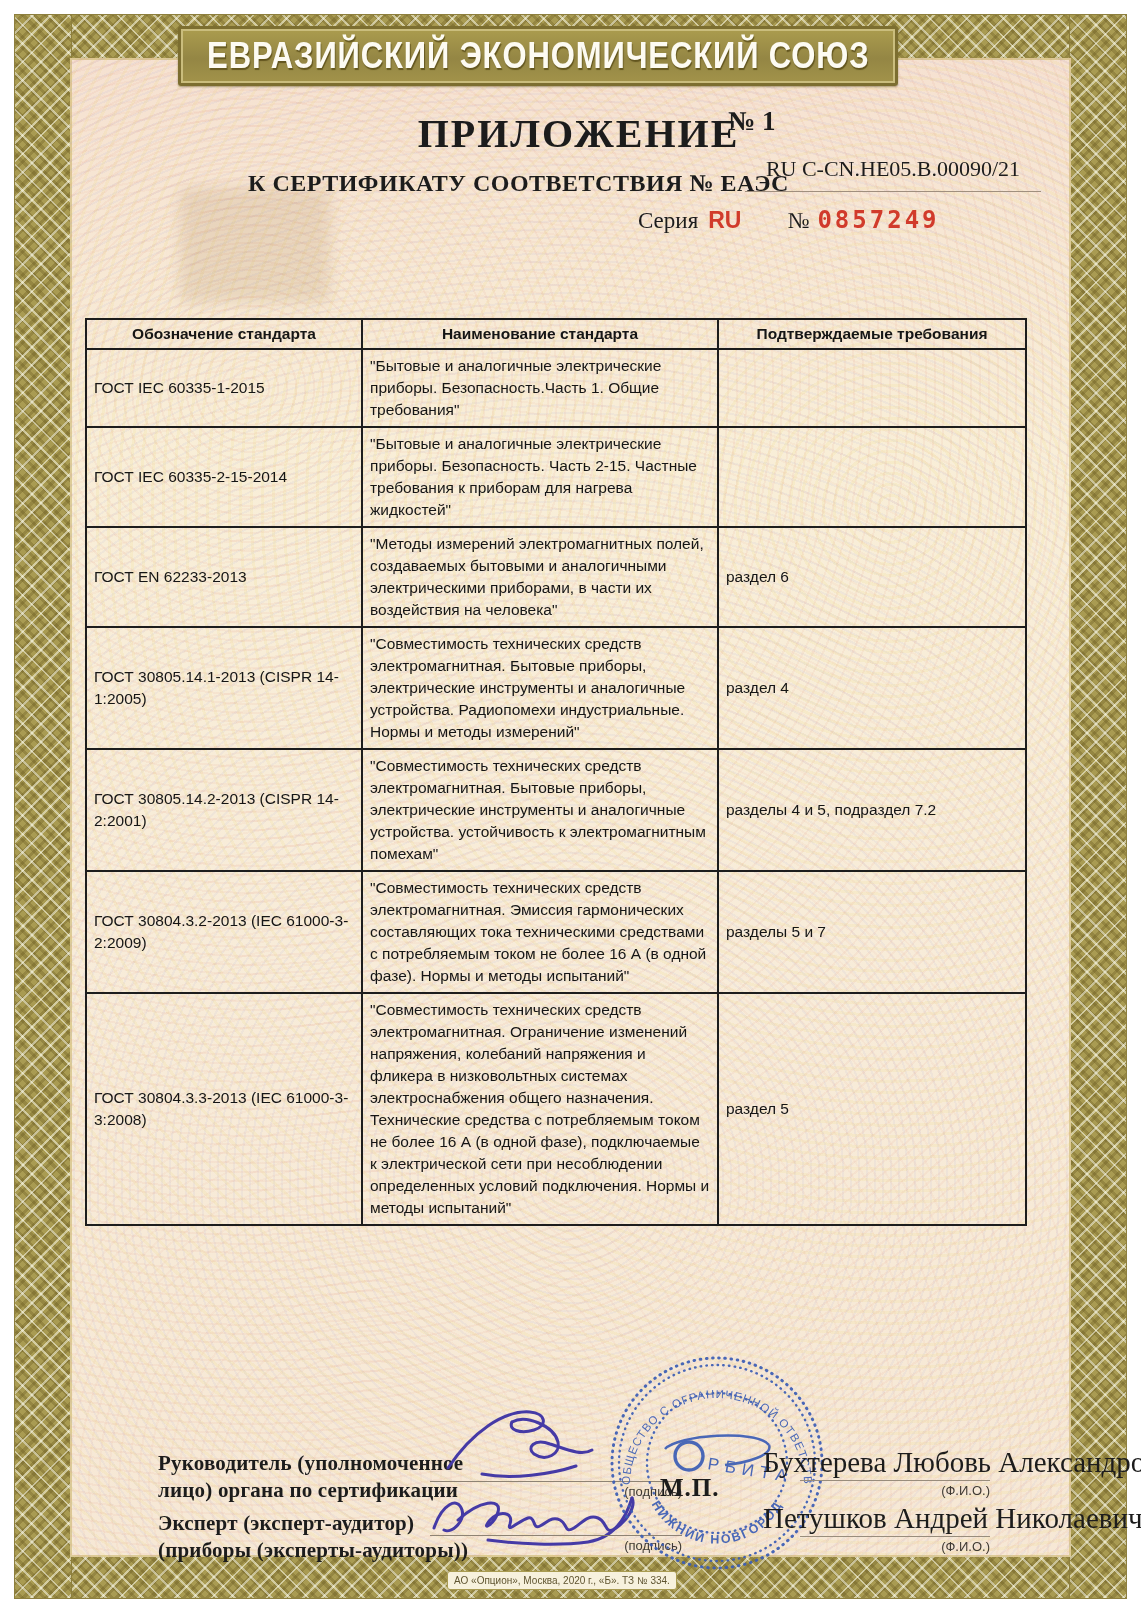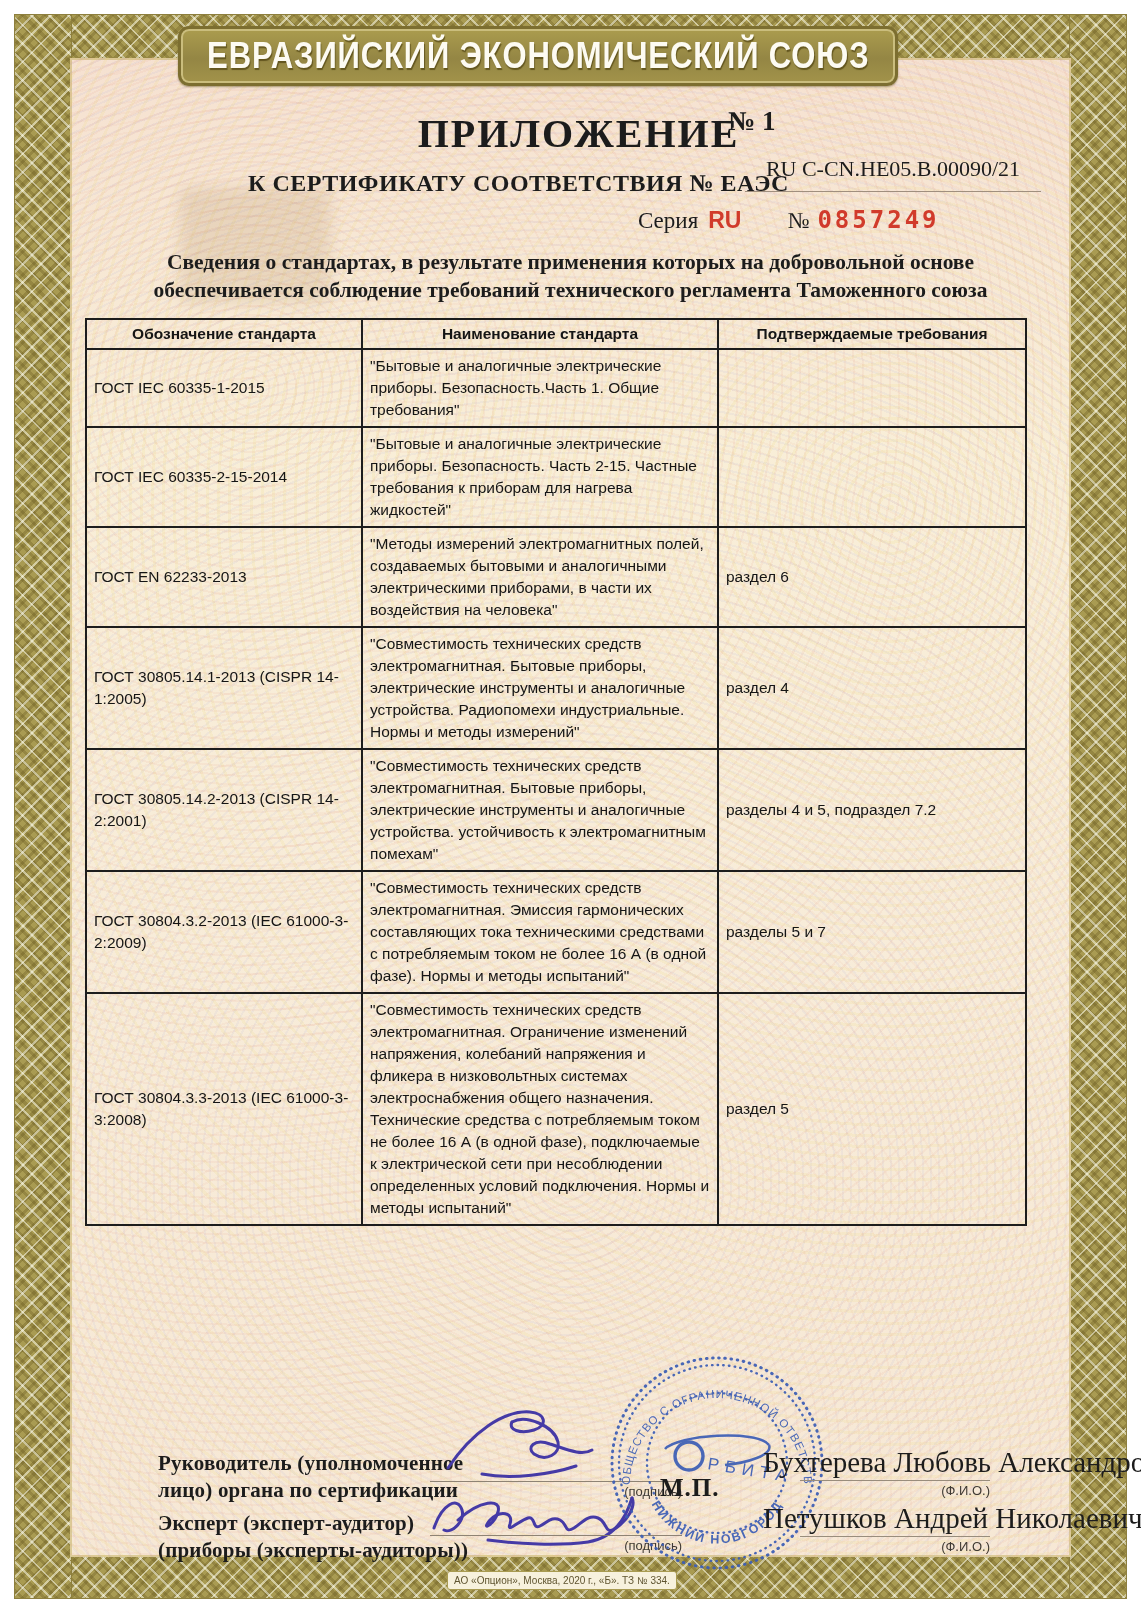--- a/index.html
+++ b/index.html
@@ -30,21 +30,21 @@
       repeating-radial-gradient(circle at 18% 22%, rgba(226,150,130,.10) 0 2px, rgba(0,0,0,0) 2px 9px),
       repeating-radial-gradient(circle at 82% 30%, rgba(235,214,110,.14) 0 3px, rgba(0,0,0,0) 3px 11px),
       repeating-radial-gradient(circle at 50% 75%, rgba(140,145,215,.08) 0 2px, rgba(0,0,0,0) 2px 8px),
       repeating-radial-gradient(circle at 30% 95%, rgba(226,150,130,.08) 0 2px, rgba(0,0,0,0) 2px 10px);}
   #smudge{position:absolute;left:110px;top:130px;width:150px;height:115px;
     background:rgba(148,106,52,.14);filter:blur(7px);border-radius:8px;}
 
   
   #banner{position:absolute;left:178px;top:26px;width:714px;height:54px;
     background:linear-gradient(180deg,#ab9c4e,#948644 55%,#a2934a);
-    border:3px solid #7c6e30;border-radius:11px;
+    border:3px solid #7c6e30;border-radius:3px;
     box-shadow:inset 0 0 0 2px #cabd7d, 0 1px 2px rgba(90,75,20,.5);
     display:flex;align-items:center;justify-content:center;}
   #banner .banner-text{font-family:"Liberation Sans", sans-serif;font-weight:bold;font-size:37px;
     color:#fdfbf2;letter-spacing:1px;transform:scaleX(.84);white-space:nowrap;
     text-shadow:1px 2px 1px rgba(70,58,10,.65);}
 
   
   #app-title{position:absolute;left:0;top:110px;width:1141px;text-align:center;
     font-size:40px;font-weight:bold;letter-spacing:2px;padding-left:8px;}
   #app-number{position:absolute;left:728px;top:106px;font-size:27px;font-weight:bold;}
@@ -119,21 +119,20 @@
   </div>
 
   <div id="app-title">ПРИЛОЖЕНИЕ</div>
   <div id="app-number">№ 1</div>
   <div id="subtitle">К СЕРТИФИКАТУ СООТВЕТСТВИЯ № ЕАЭС</div>
   <div id="cert-number">RU C-CN.HE05.B.00090/21</div>
   <div id="series-line">
     <span>Серия</span><span class="series-value">RU</span><span class="no-label">№</span><span class="no-value">0857249</span>
   </div>
 
-  <div id="intro">Сведения о стандартах, в результате применения которых на добровольной основе обеспечивается соблюдение требований технического регламента Таможенного союза</div>
 
   <table id="standards">
     <thead>
       <tr>
         <th class="col-designation">Обозначение стандарта</th>
         <th class="col-name">Наименование стандарта</th>
         <th class="col-req">Подтверждаемые требования</th>
       </tr>
     </thead>
     <tbody>

